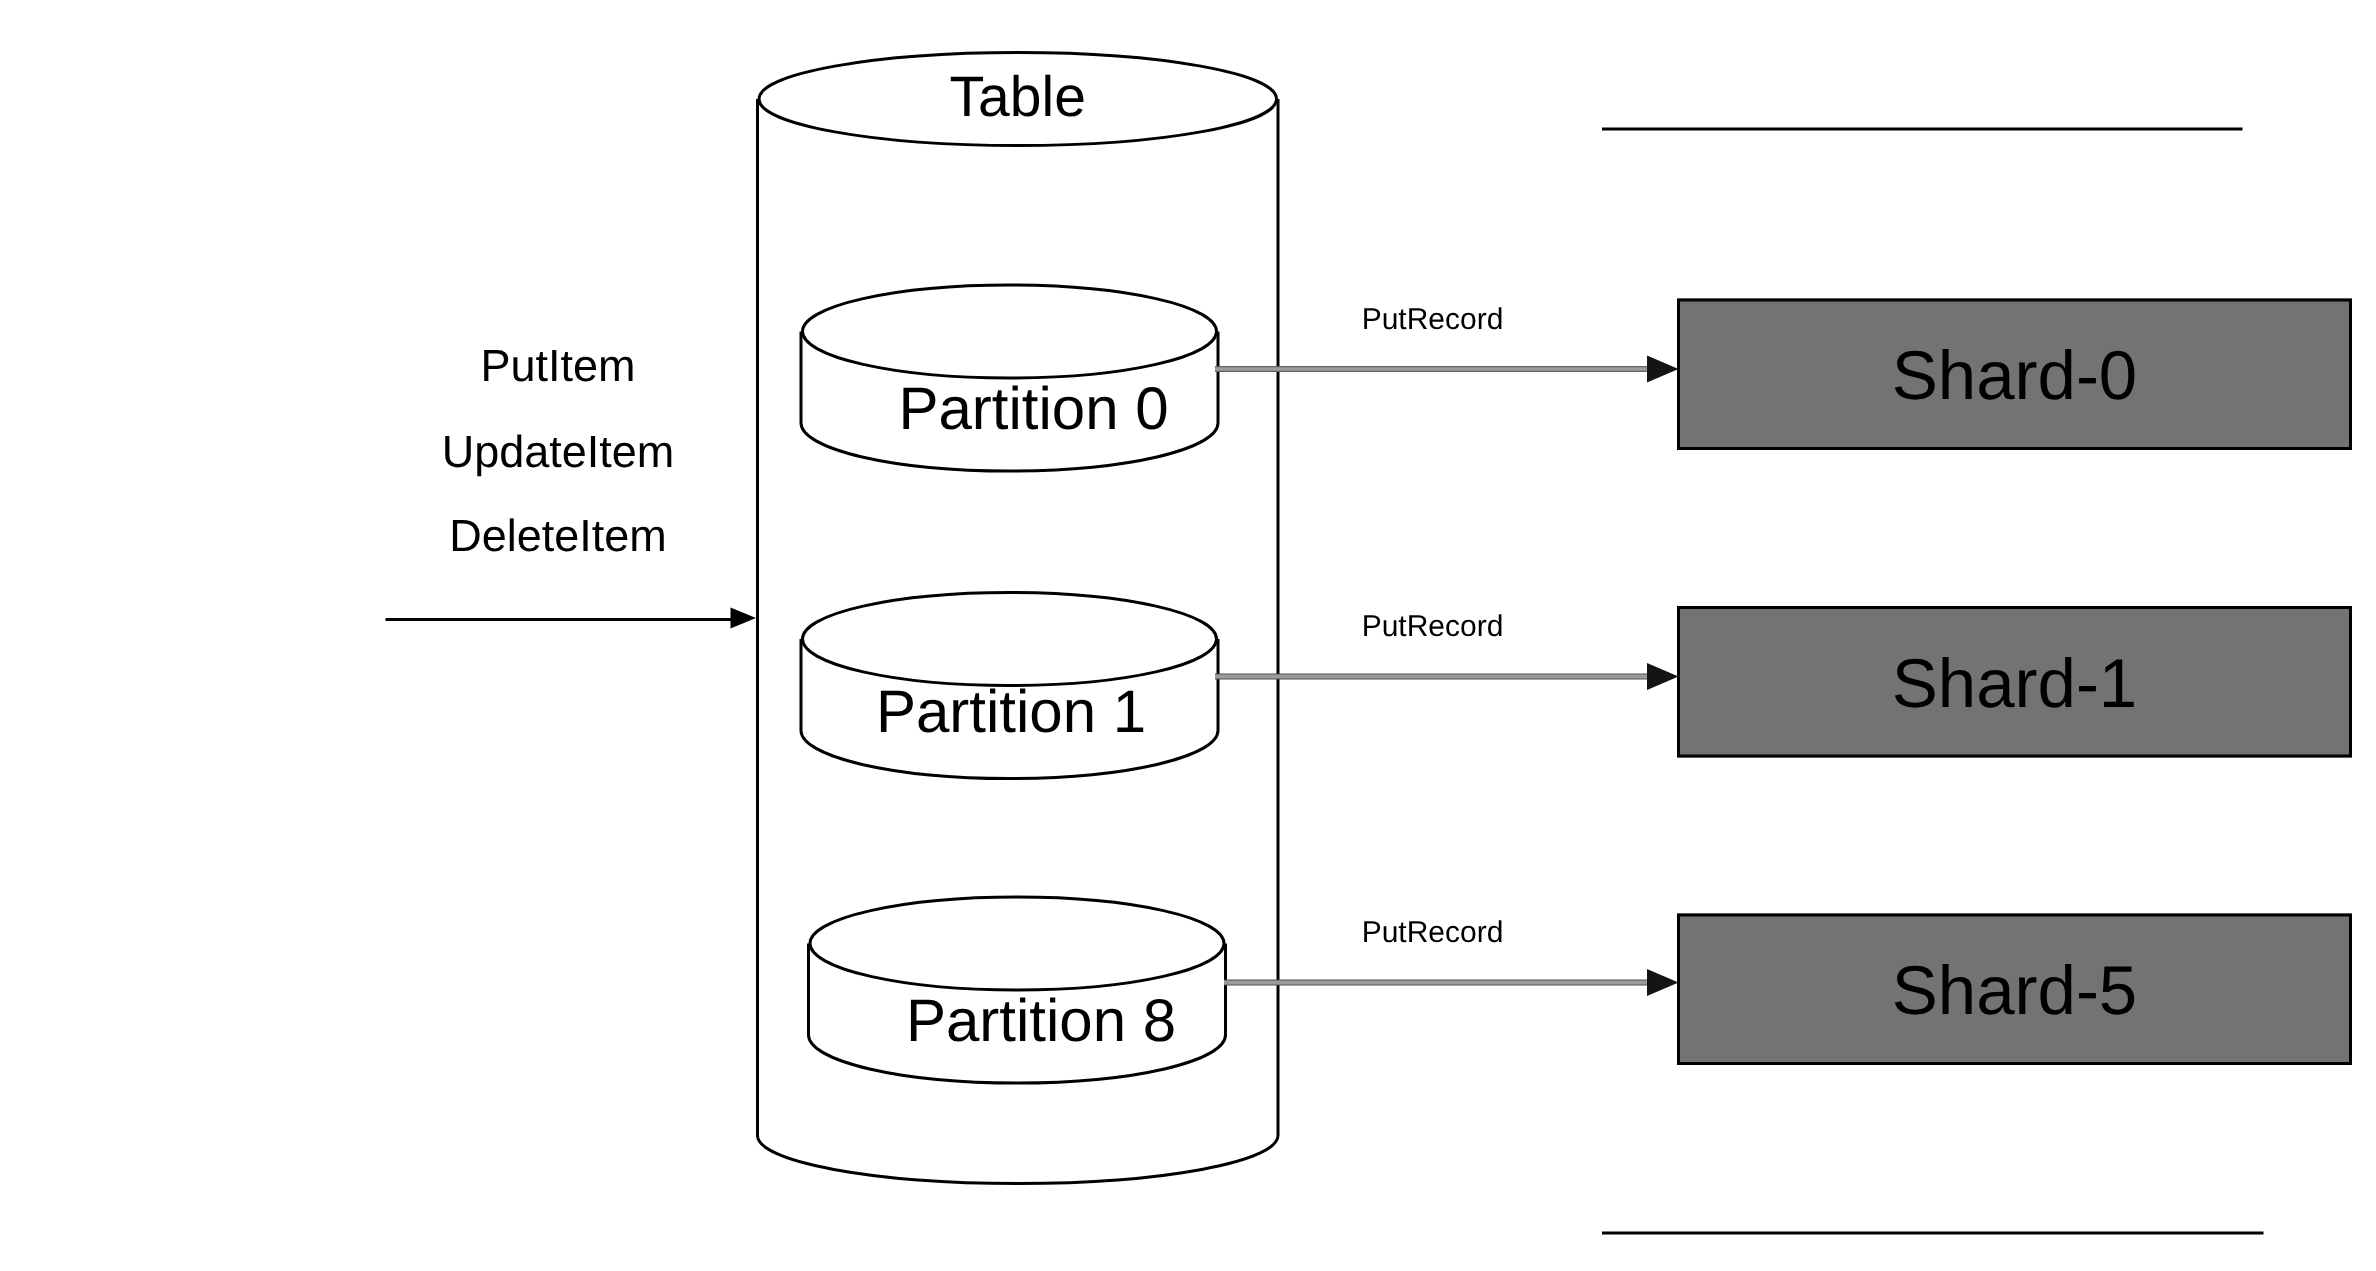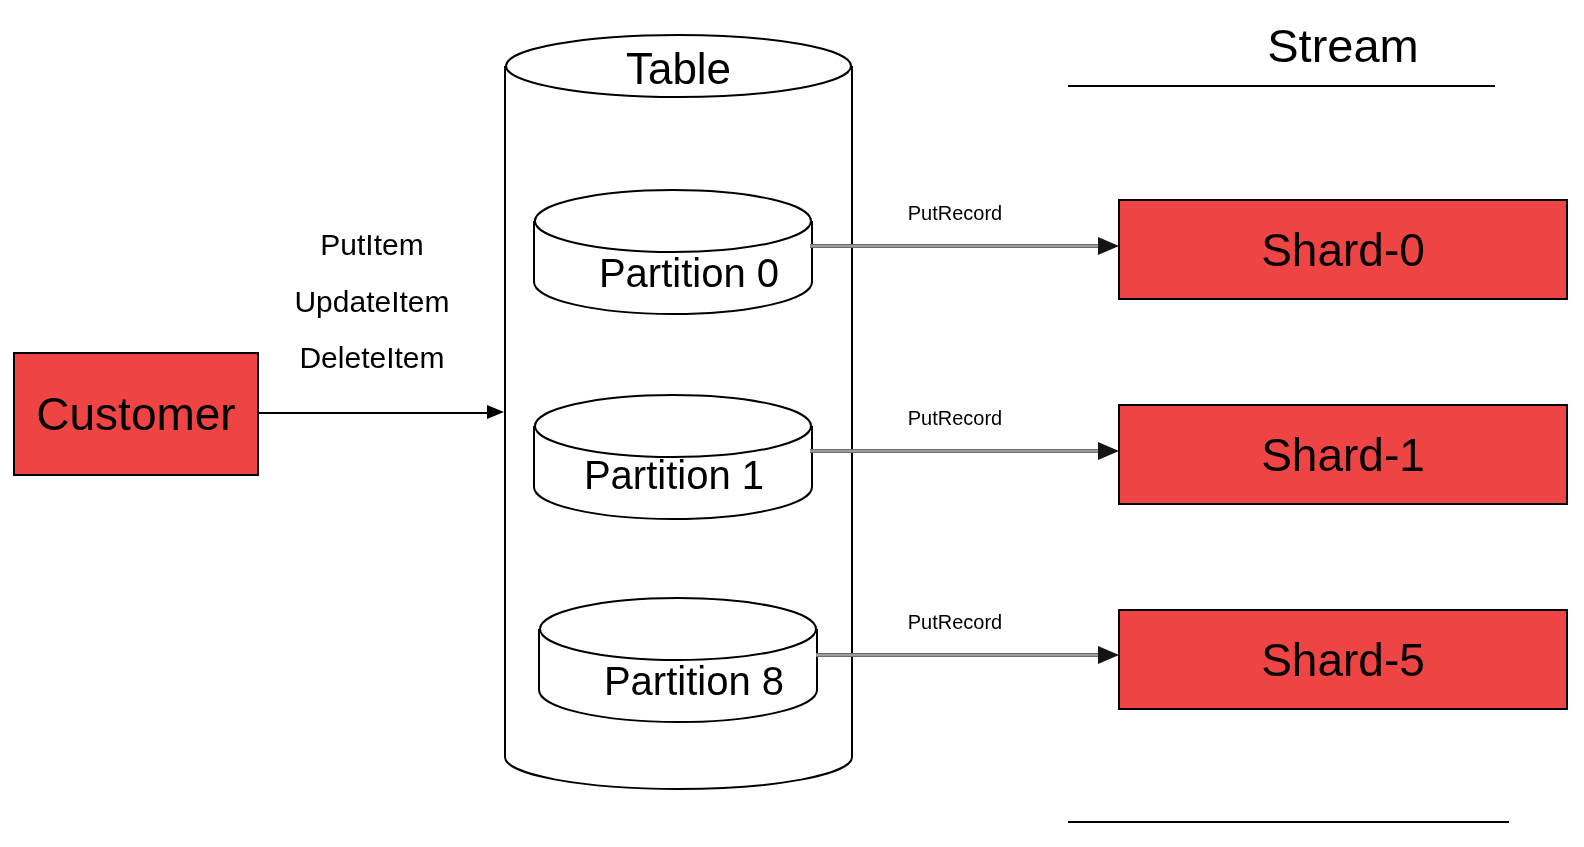--- a/index.html
+++ b/index.html
@@ -10,41 +10,41 @@
     background: #ffffff;
     font-family: "Liberation Sans", sans-serif;
     color: #000000;
     overflow: hidden;
   }
 
   
   .node-box {
     position: absolute;
     border: 2px solid #000000;
-    background: #ef4444;
+    background: #737373;
     display: flex;
     align-items: center;
     justify-content: center;
     box-sizing: border-box;
   }
   .customer-box { left: 13px; top: 352px; width: 246px; height: 124px; font-size: 46px; }
   .shard-box   { left: 1118px; width: 450px; height: 101px; font-size: 46px; }
   .shard-0 { top: 199px; }
   .shard-1 { top: 404px; }
   .shard-2 { top: 609px; }
 
   
   .cyl-svg { position: absolute; overflow: visible; }
   .table-cyl { left: 504px; top: 33px; }
   .part-cyl-0 { left: 533px; top: 188px; }
   .part-cyl-1 { left: 533px; top: 393px; }
   .part-cyl-2 { left: 538px; top: 596px; }
 
   .cyl-label { position: absolute; text-align: center; white-space: nowrap; }
-  .table-label { left: 504px; top: 44px; width: 349px; font-size: 44px; }
+  .table-label { left: 504px; top: 44px; width: 349px; font-size: 38px; }
   .part-label { width: 312px; font-size: 40px; }
   .part-label-0 { left: 533px; top: 251px; }
   .part-label-1 { left: 518px; top: 453px; }
   .part-label-2 { left: 538px; top: 659px; }
 
   
   .api-label {
     position: absolute; left: 252px; width: 240px;
     text-align: center; font-size: 30px; white-space: nowrap;
   }
@@ -92,23 +92,20 @@
   }
   .gh-0 { top: 237px; }
   .gh-1 { top: 442px; }
   .gh-2 { top: 646px; }
 </style>
 </head>
 <body>
 
 <div class="canvas">
 
-  <div class="node-box customer-box">
-    <span>Customer</span>
-  </div>
 
   <div class="api-label api-0">PutItem</div>
   <div class="api-label api-1">UpdateItem</div>
   <div class="api-label api-2">DeleteItem</div>
 
   <div class="hline black-arrow-line"></div>
   <div class="black-arrow-head"></div>
 
   <svg class="cyl-svg table-cyl" width="349" height="757" viewBox="0 0 349 757">
     <path d="M1,33 L1,724 A173.5,32 0 0,0 348,724 L348,33" fill="#ffffff" stroke="#000000" stroke-width="2"></path>
@@ -139,21 +136,20 @@
   <div class="putrecord-label pr-0">PutRecord</div>
 
   <div class="gray-arrow-line ga-1"></div>
   <div class="gray-arrow-head gh-1"></div>
   <div class="putrecord-label pr-1">PutRecord</div>
 
   <div class="gray-arrow-line ga-2"></div>
   <div class="gray-arrow-head gh-2"></div>
   <div class="putrecord-label pr-2">PutRecord</div>
 
-  <div class="stream-title">Stream</div>
   <div class="hline stream-line-top"></div>
   <div class="hline stream-line-bottom"></div>
 
   <div class="node-box shard-box shard-0">
     <span>Shard-0</span>
   </div>
   <div class="node-box shard-box shard-1">
     <span>Shard-1</span>
   </div>
   <div class="node-box shard-box shard-2">

